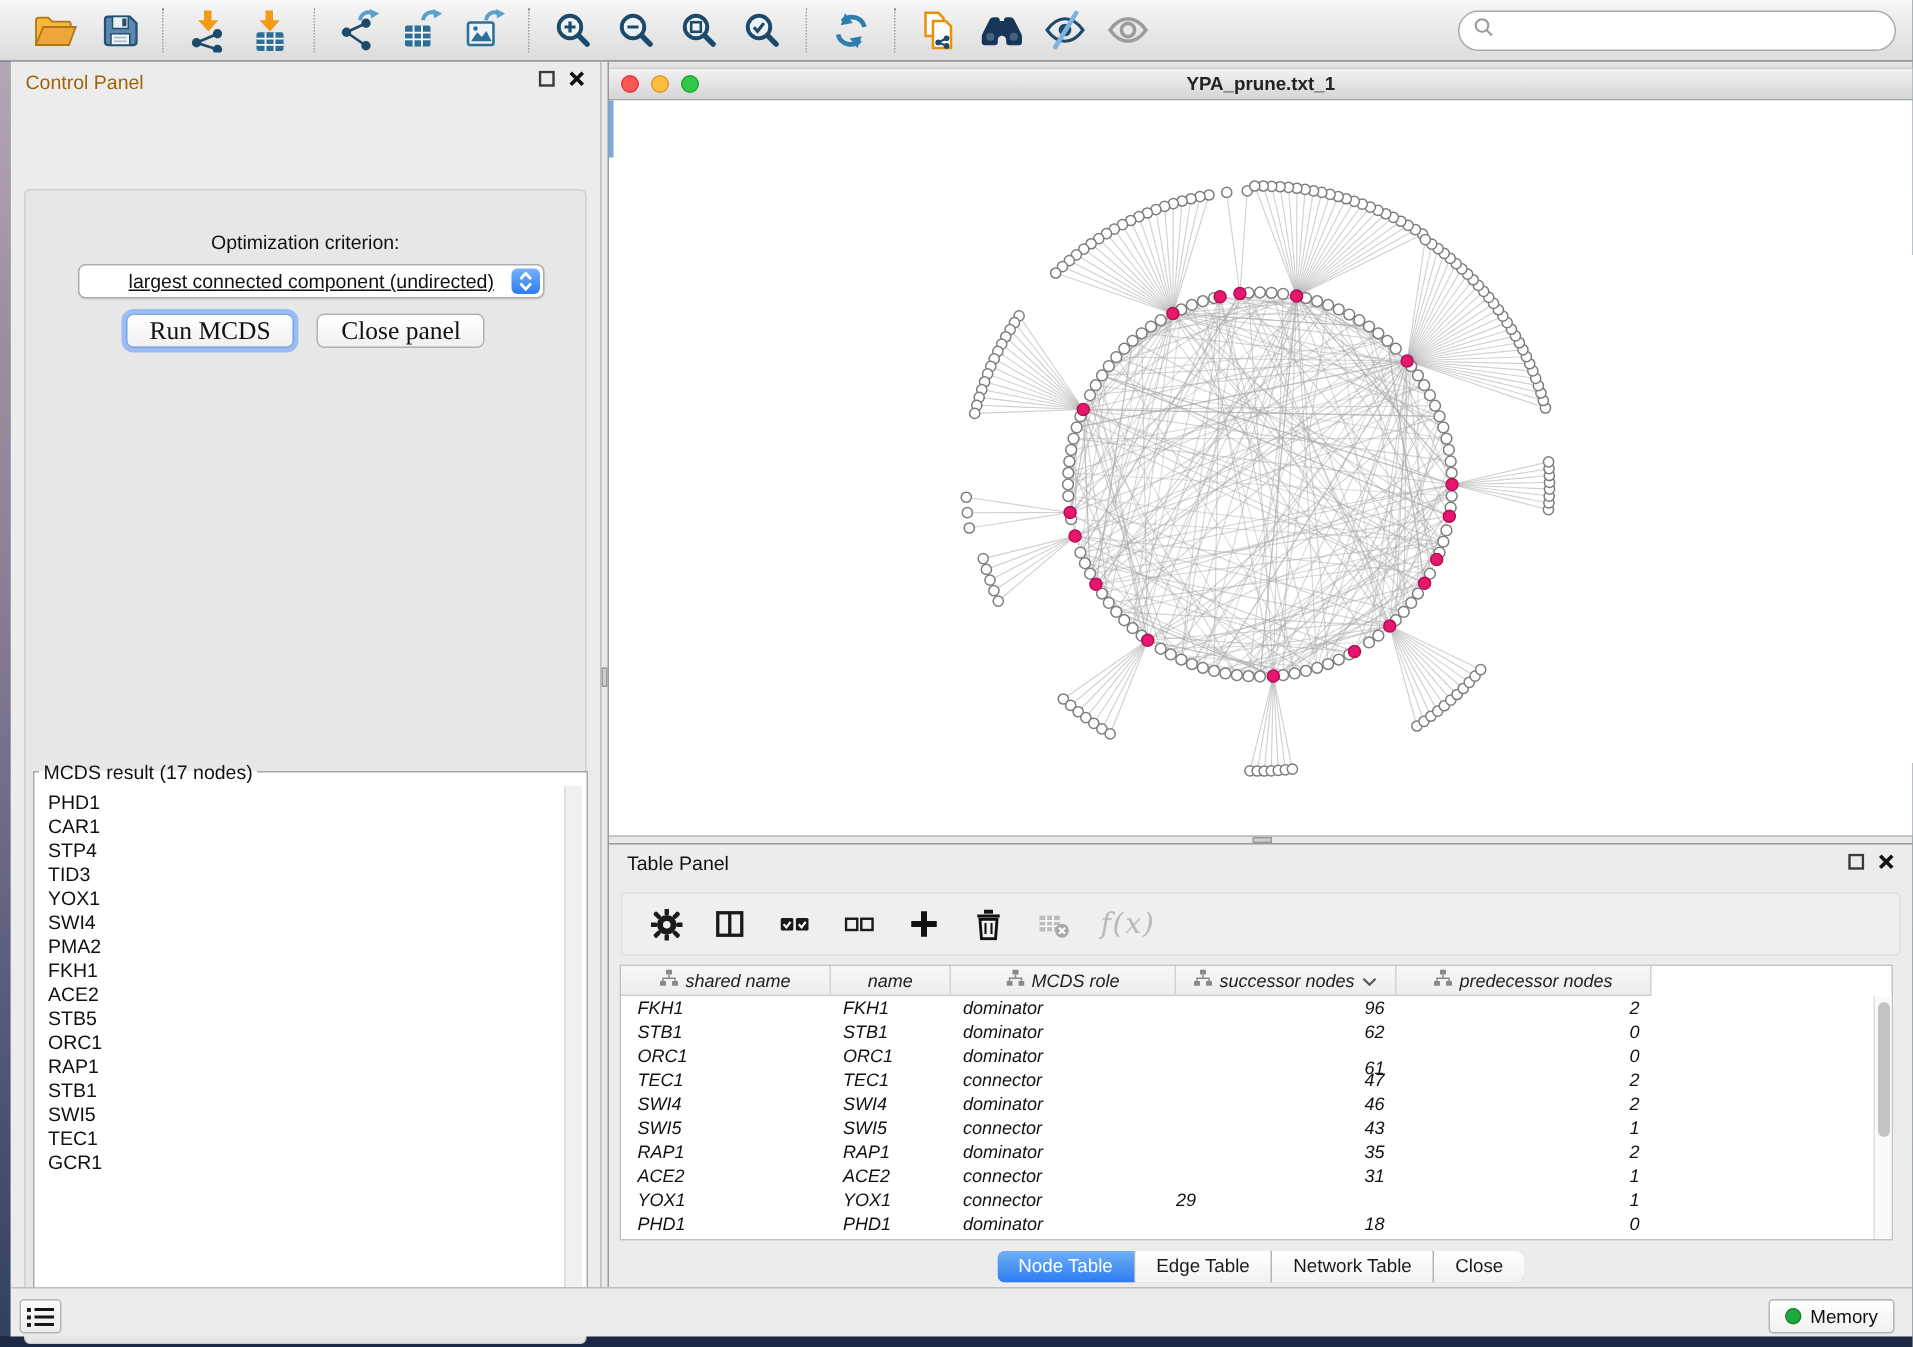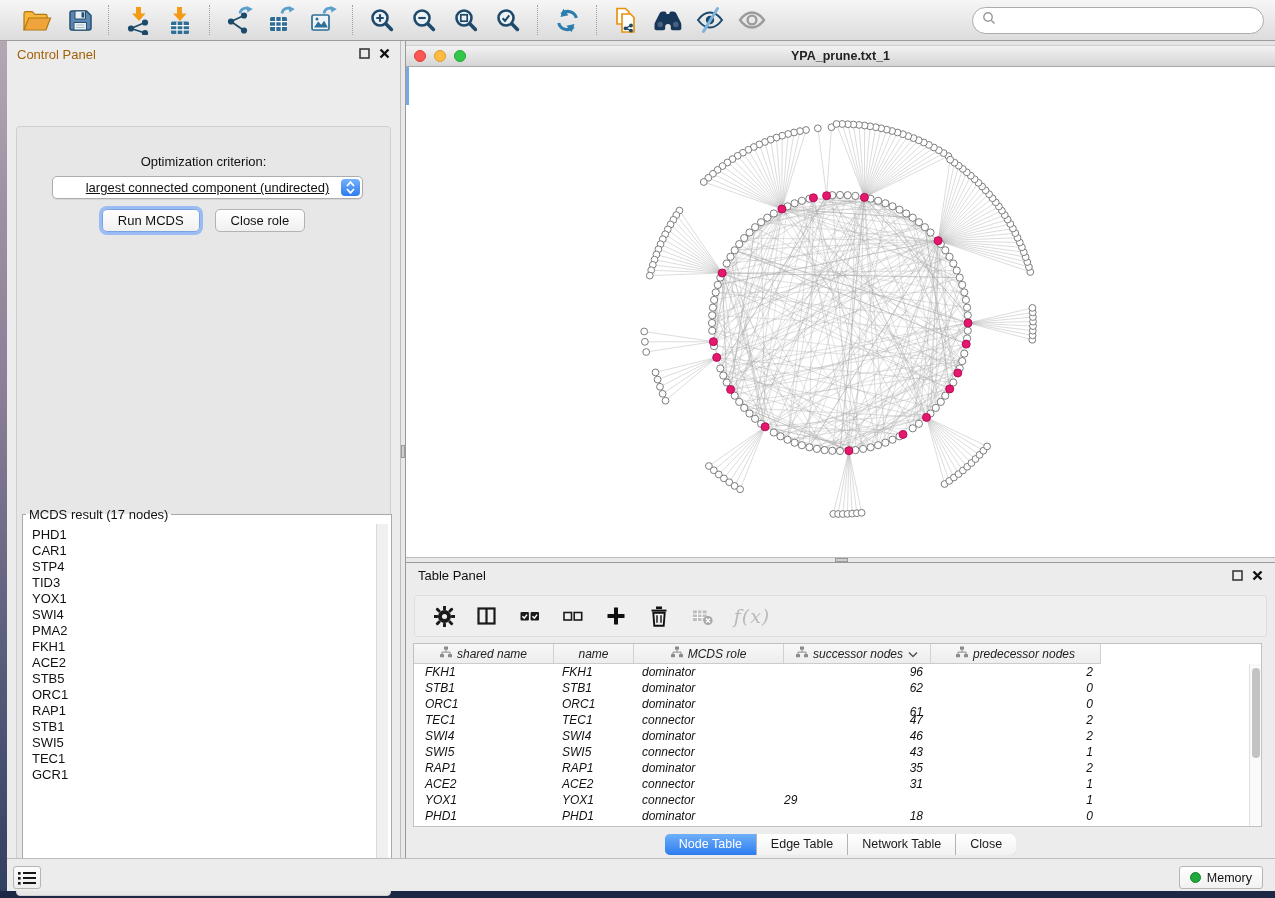--- a/index.html
+++ b/index.html
@@ -38,21 +38,21 @@
   .seg-item:last-child { border-right:none; }
   .seg-item.active { background:linear-gradient(#6fb0f9,#2d7bf0); color:#fff; }
   .opt-label { position:absolute; top:113px; width:100%; text-align:center; font-size:13px; color:#111; }
   .combo { position:absolute; left:45px; top:135px; width:311px; height:23px; background:#fff;
     border:1px solid #adadad; border-radius:5px; display:flex; align-items:center; justify-content:center;
     font-size:13px; color:#111; box-shadow:0 1px 1px rgba(0,0,0,.08);text-decoration:underline; }
   .combo .stepper { position:absolute; right:2px; top:2px; width:19px; height:17px; border-radius:4px;
     background:linear-gradient(#74b1fb,#2e7cf0); display:flex; align-items:center; justify-content:center; }
   .btn-row { position:absolute; top:168px; width:100%; display:flex; justify-content:center; gap:15px; }
   .mac-btn { height:23px; padding:0 15px; background:linear-gradient(#ffffff,#f0f0f0); border:1px solid #b2b2b2;
-    border-radius:5px; font-size:13px; color:#111; font-family:Liberation Sans, sans-serif; }
+    border-radius:5px; font-size:17px; color:#111; font-family:Liberation Serif, serif; }
   .mac-btn.focused { box-shadow:0 0 0 3px rgba(110,165,250,.65); border-color:#7aa4e0; }
   fieldset.mcds-group { position:absolute; left:15px; top:466px; width:370px; height:373px;
     border:1px solid #a9a9a9; background:#fff; }
   fieldset.mcds-group legend { font-size:13px; color:#111; padding:0 3px; margin-left:3px; background:transparent; }
   .mcds-list { position:absolute; inset:2px 3px 3px 3px; background:#fff; overflow:hidden; padding:3px 0 0 6px; }
   .mcds-item { font-size:13px; color:#111; line-height:16px; }
   .mcds-scroll { position:absolute; right:3px; top:2px; bottom:3px; width:12px; background:#f0f0f0; border-left:1px solid #dadada; }
 
   
   .v-split { position:absolute; left:400px; top:41px; width:6px; height:817px; background:#e9e9e9;
@@ -291,21 +291,21 @@
       <span>largest connected component (undirected)</span>
       <span class="stepper">
         <svg width="15" height="15" viewBox="0 0 15 15">
             <path d="M4 6l3.5-3.8L11 6" fill="none" stroke="#fff" stroke-width="1.8"></path>
             <path d="M4 9l3.5 3.8L11 9" fill="none" stroke="#fff" stroke-width="1.8"></path>
           </svg>
       </span>
     </div>
     <div class="btn-row">
       <button class="mac-btn focused">Run MCDS</button>
-      <button class="mac-btn">Close role</button>
+      <button class="mac-btn">Close panel</button>
     </div>
     <fieldset class="mcds-group">
       <legend>MCDS result (17 nodes)</legend>
       <div class="mcds-list" id="mcds-list">
           <div class="mcds-item">PHD1</div>
           <div class="mcds-item">CAR1</div>
           <div class="mcds-item">STP4</div>
           <div class="mcds-item">TID3</div>
           <div class="mcds-item">YOX1</div>
           <div class="mcds-item">SWI4</div>

